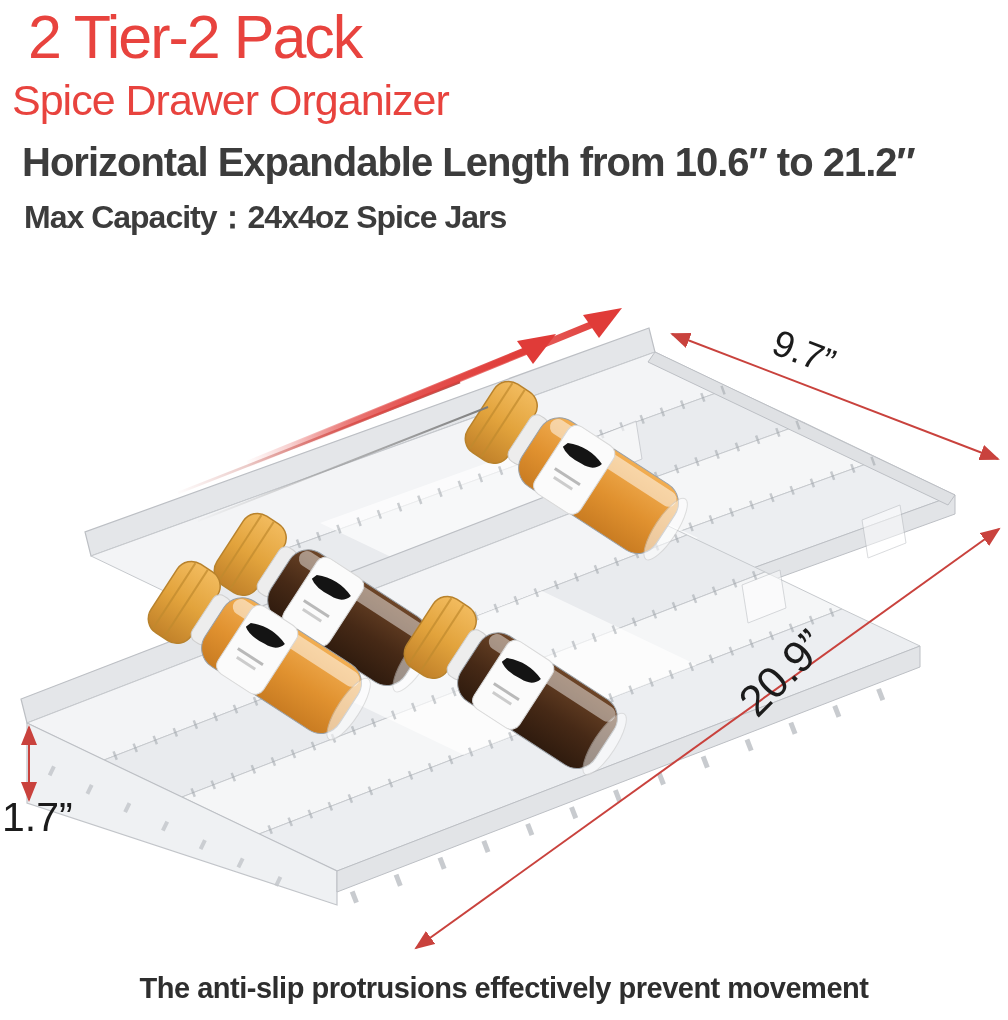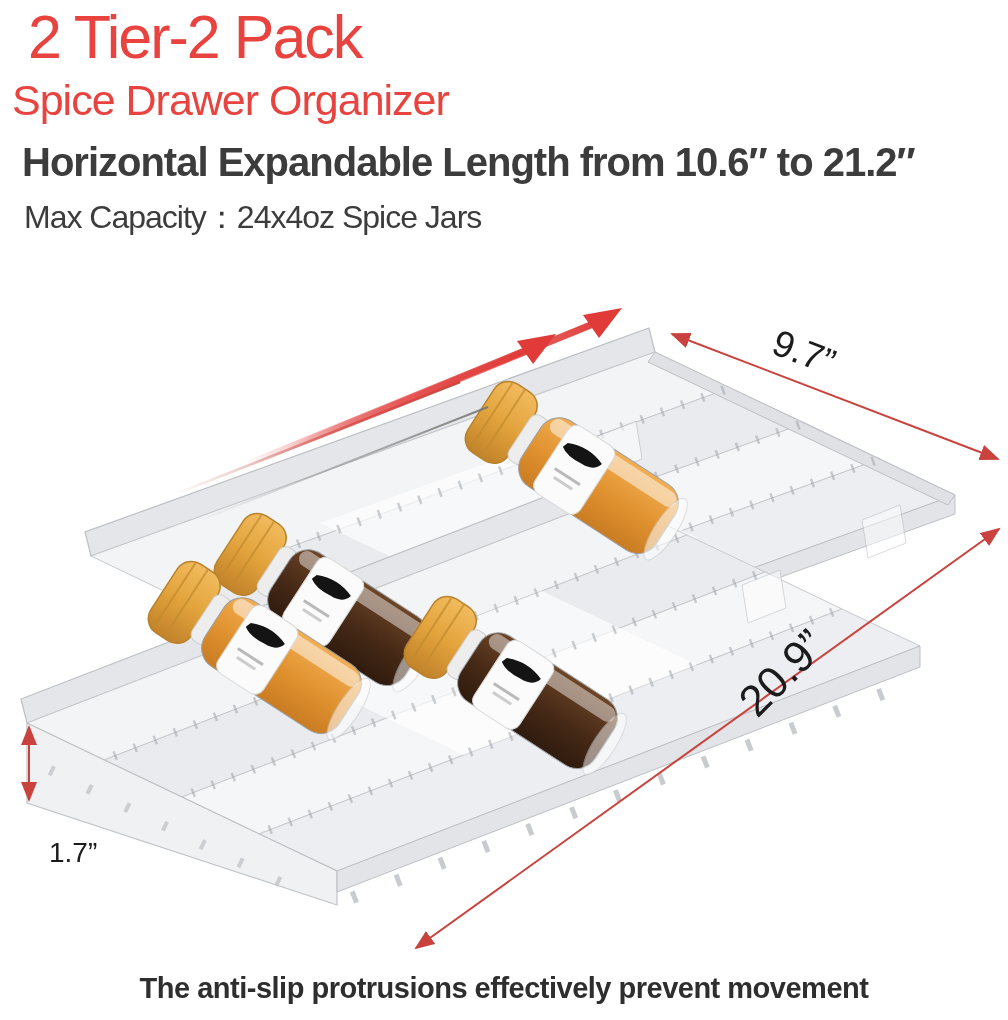--- a/index.html
+++ b/index.html
@@ -19,28 +19,28 @@
     font-size:43px;font-weight:400;letter-spacing:-1px;
     color:var(--accent);white-space:nowrap;
   }
   .feature1{
     position:absolute;left:22px;top:140px;
     font-size:40px;font-weight:700;letter-spacing:-1px;
     color:var(--ink);white-space:nowrap;
   }
   .feature2{
     position:absolute;left:24px;top:196px;
-    font-size:32px;font-weight:400;letter-spacing:-1px;
+    font-size:32px;font-weight:700;letter-spacing:-1px;
     color:var(--ink);white-space:nowrap;
   }
   
   .dim{position:absolute;color:#1b1b1b;font-weight:400;white-space:nowrap;}
   .dim-width{left:772px;top:332px;font-size:37px;transform:rotate(21deg);}
   .dim-length{left:732px;top:648px;font-size:44px;transform:rotate(-45deg);}
-  .dim-height{left:2px;top:837px;font-size:28px;margin-left:47px;}
+  .dim-height{left:2px;top:794px;font-size:41px;}
   
   .caption{
     position:absolute;left:0;top:972px;width:100%;
     text-align:center;font-size:29px;font-weight:700;letter-spacing:-0.5px;
     color:#2e2e2e;white-space:nowrap;
   }
   svg{display:block;}
 </style>
 </head>
 <body>

